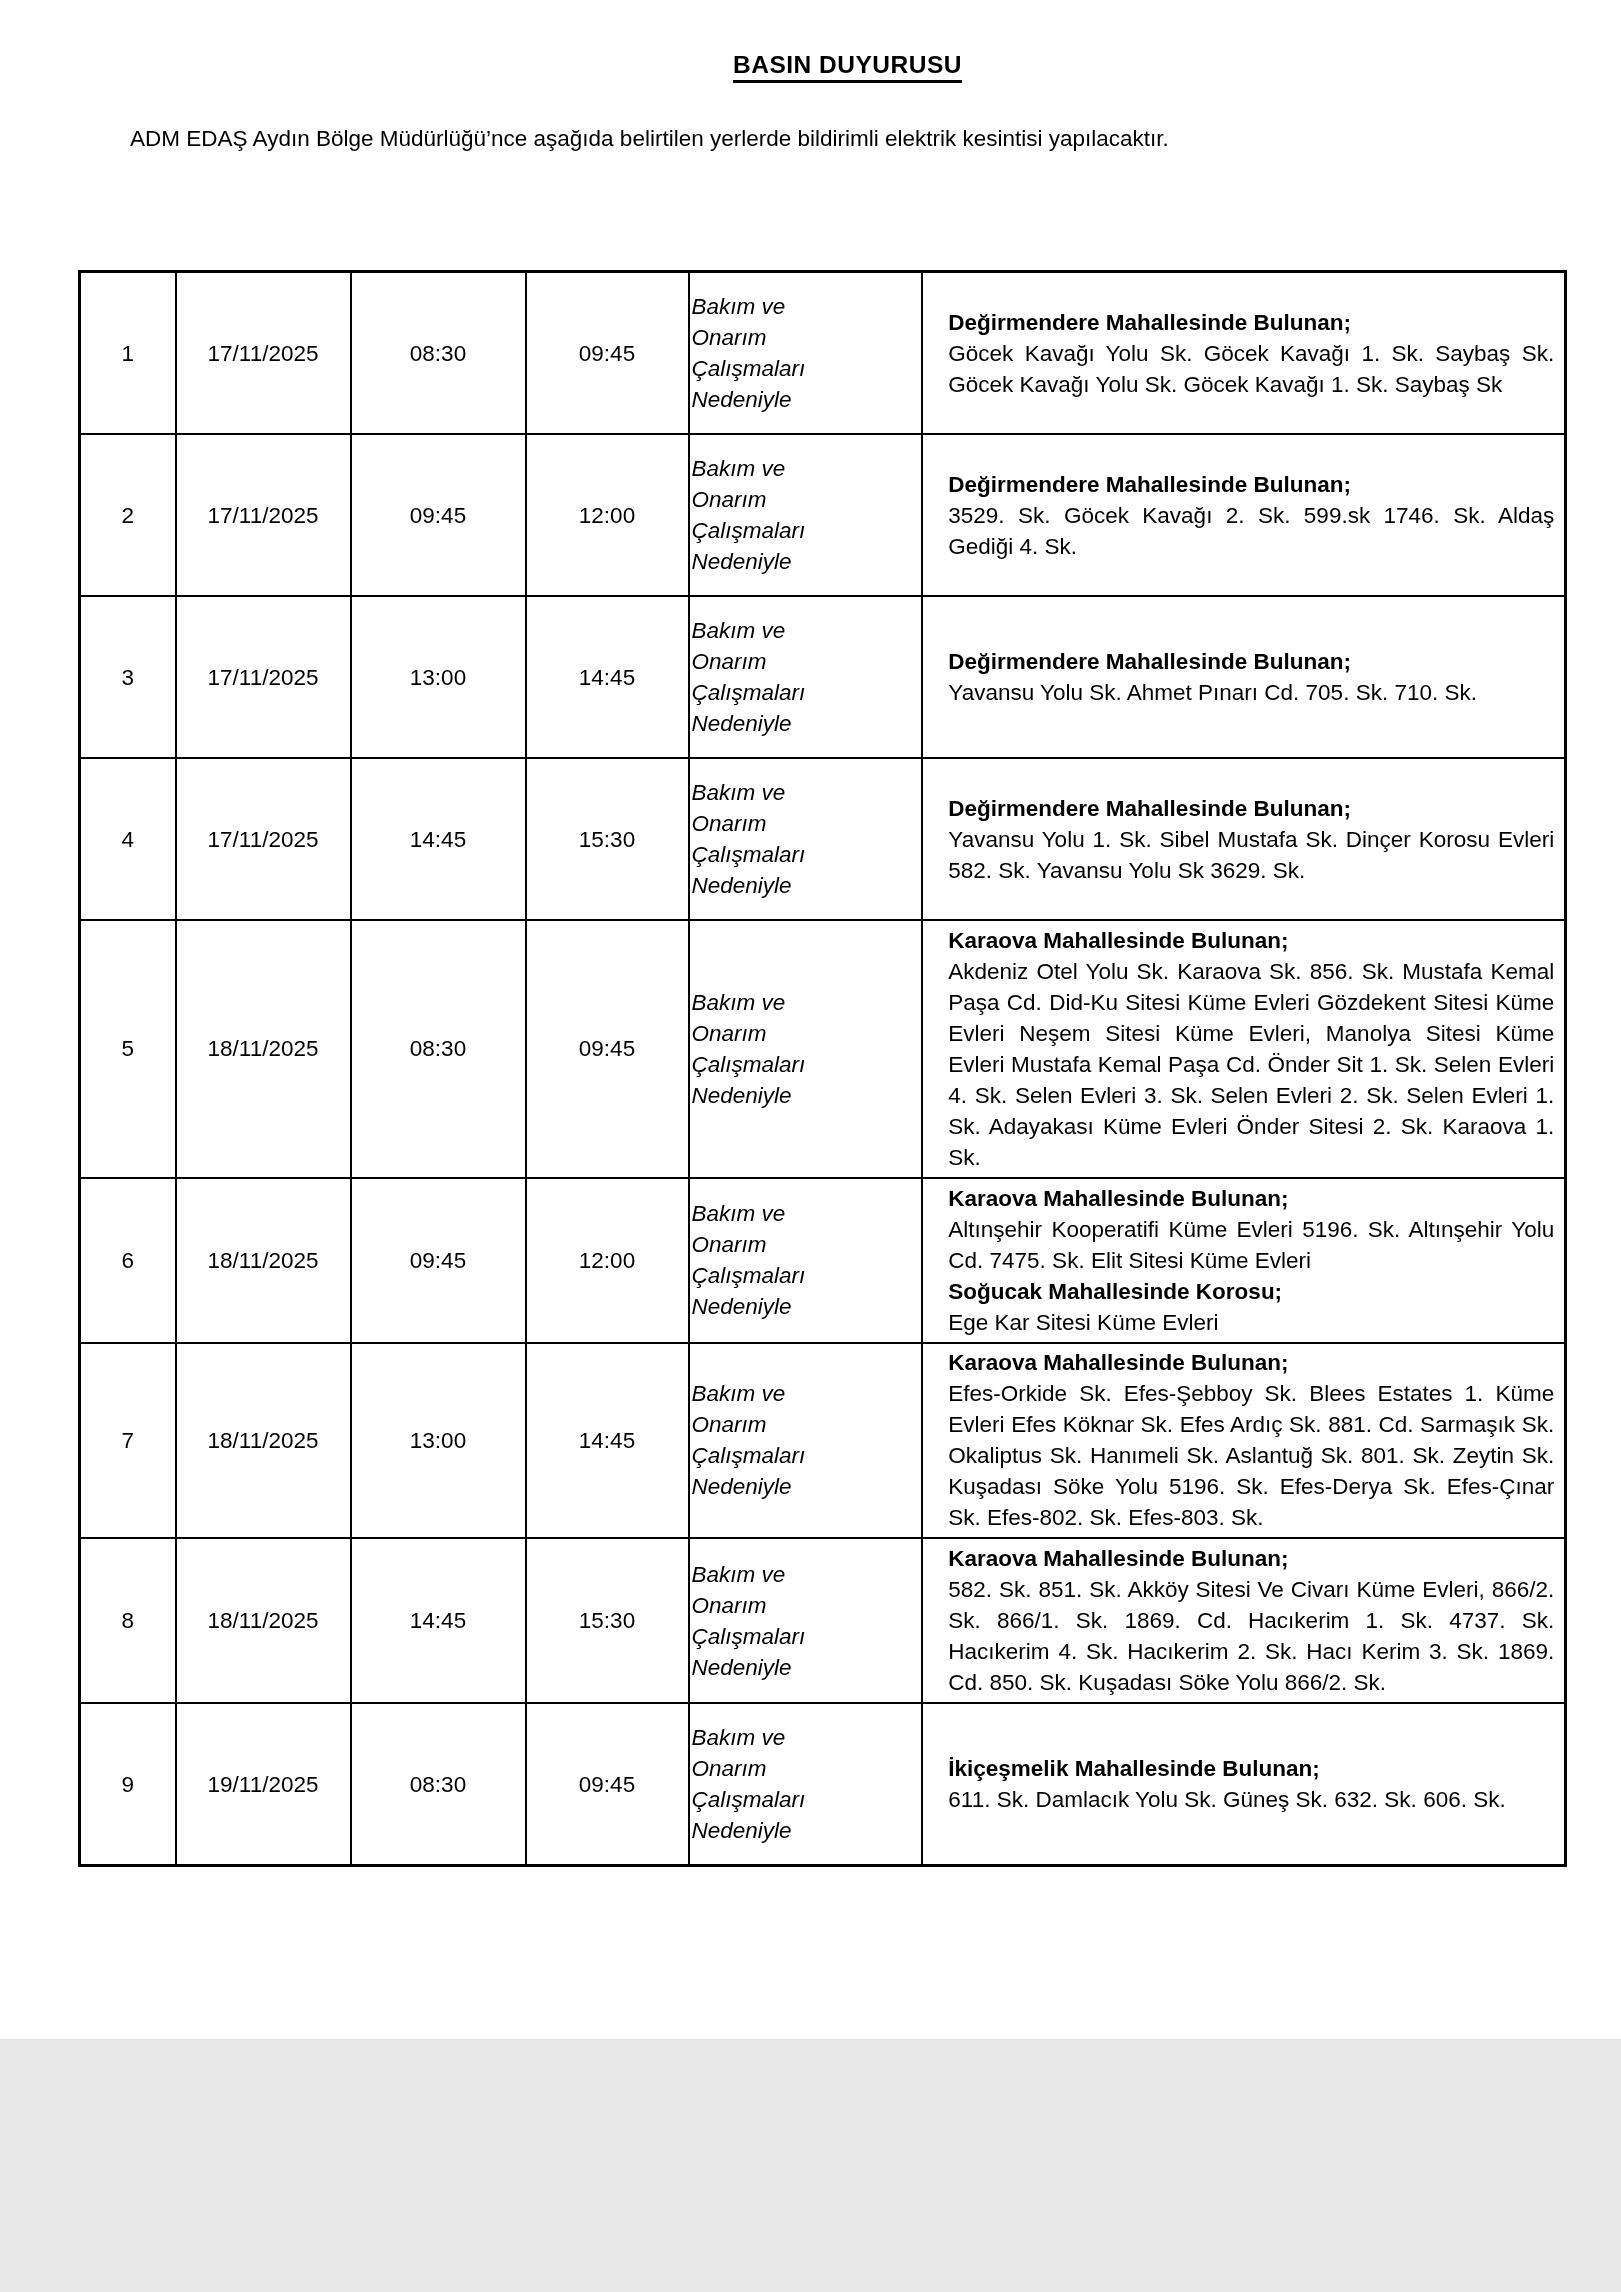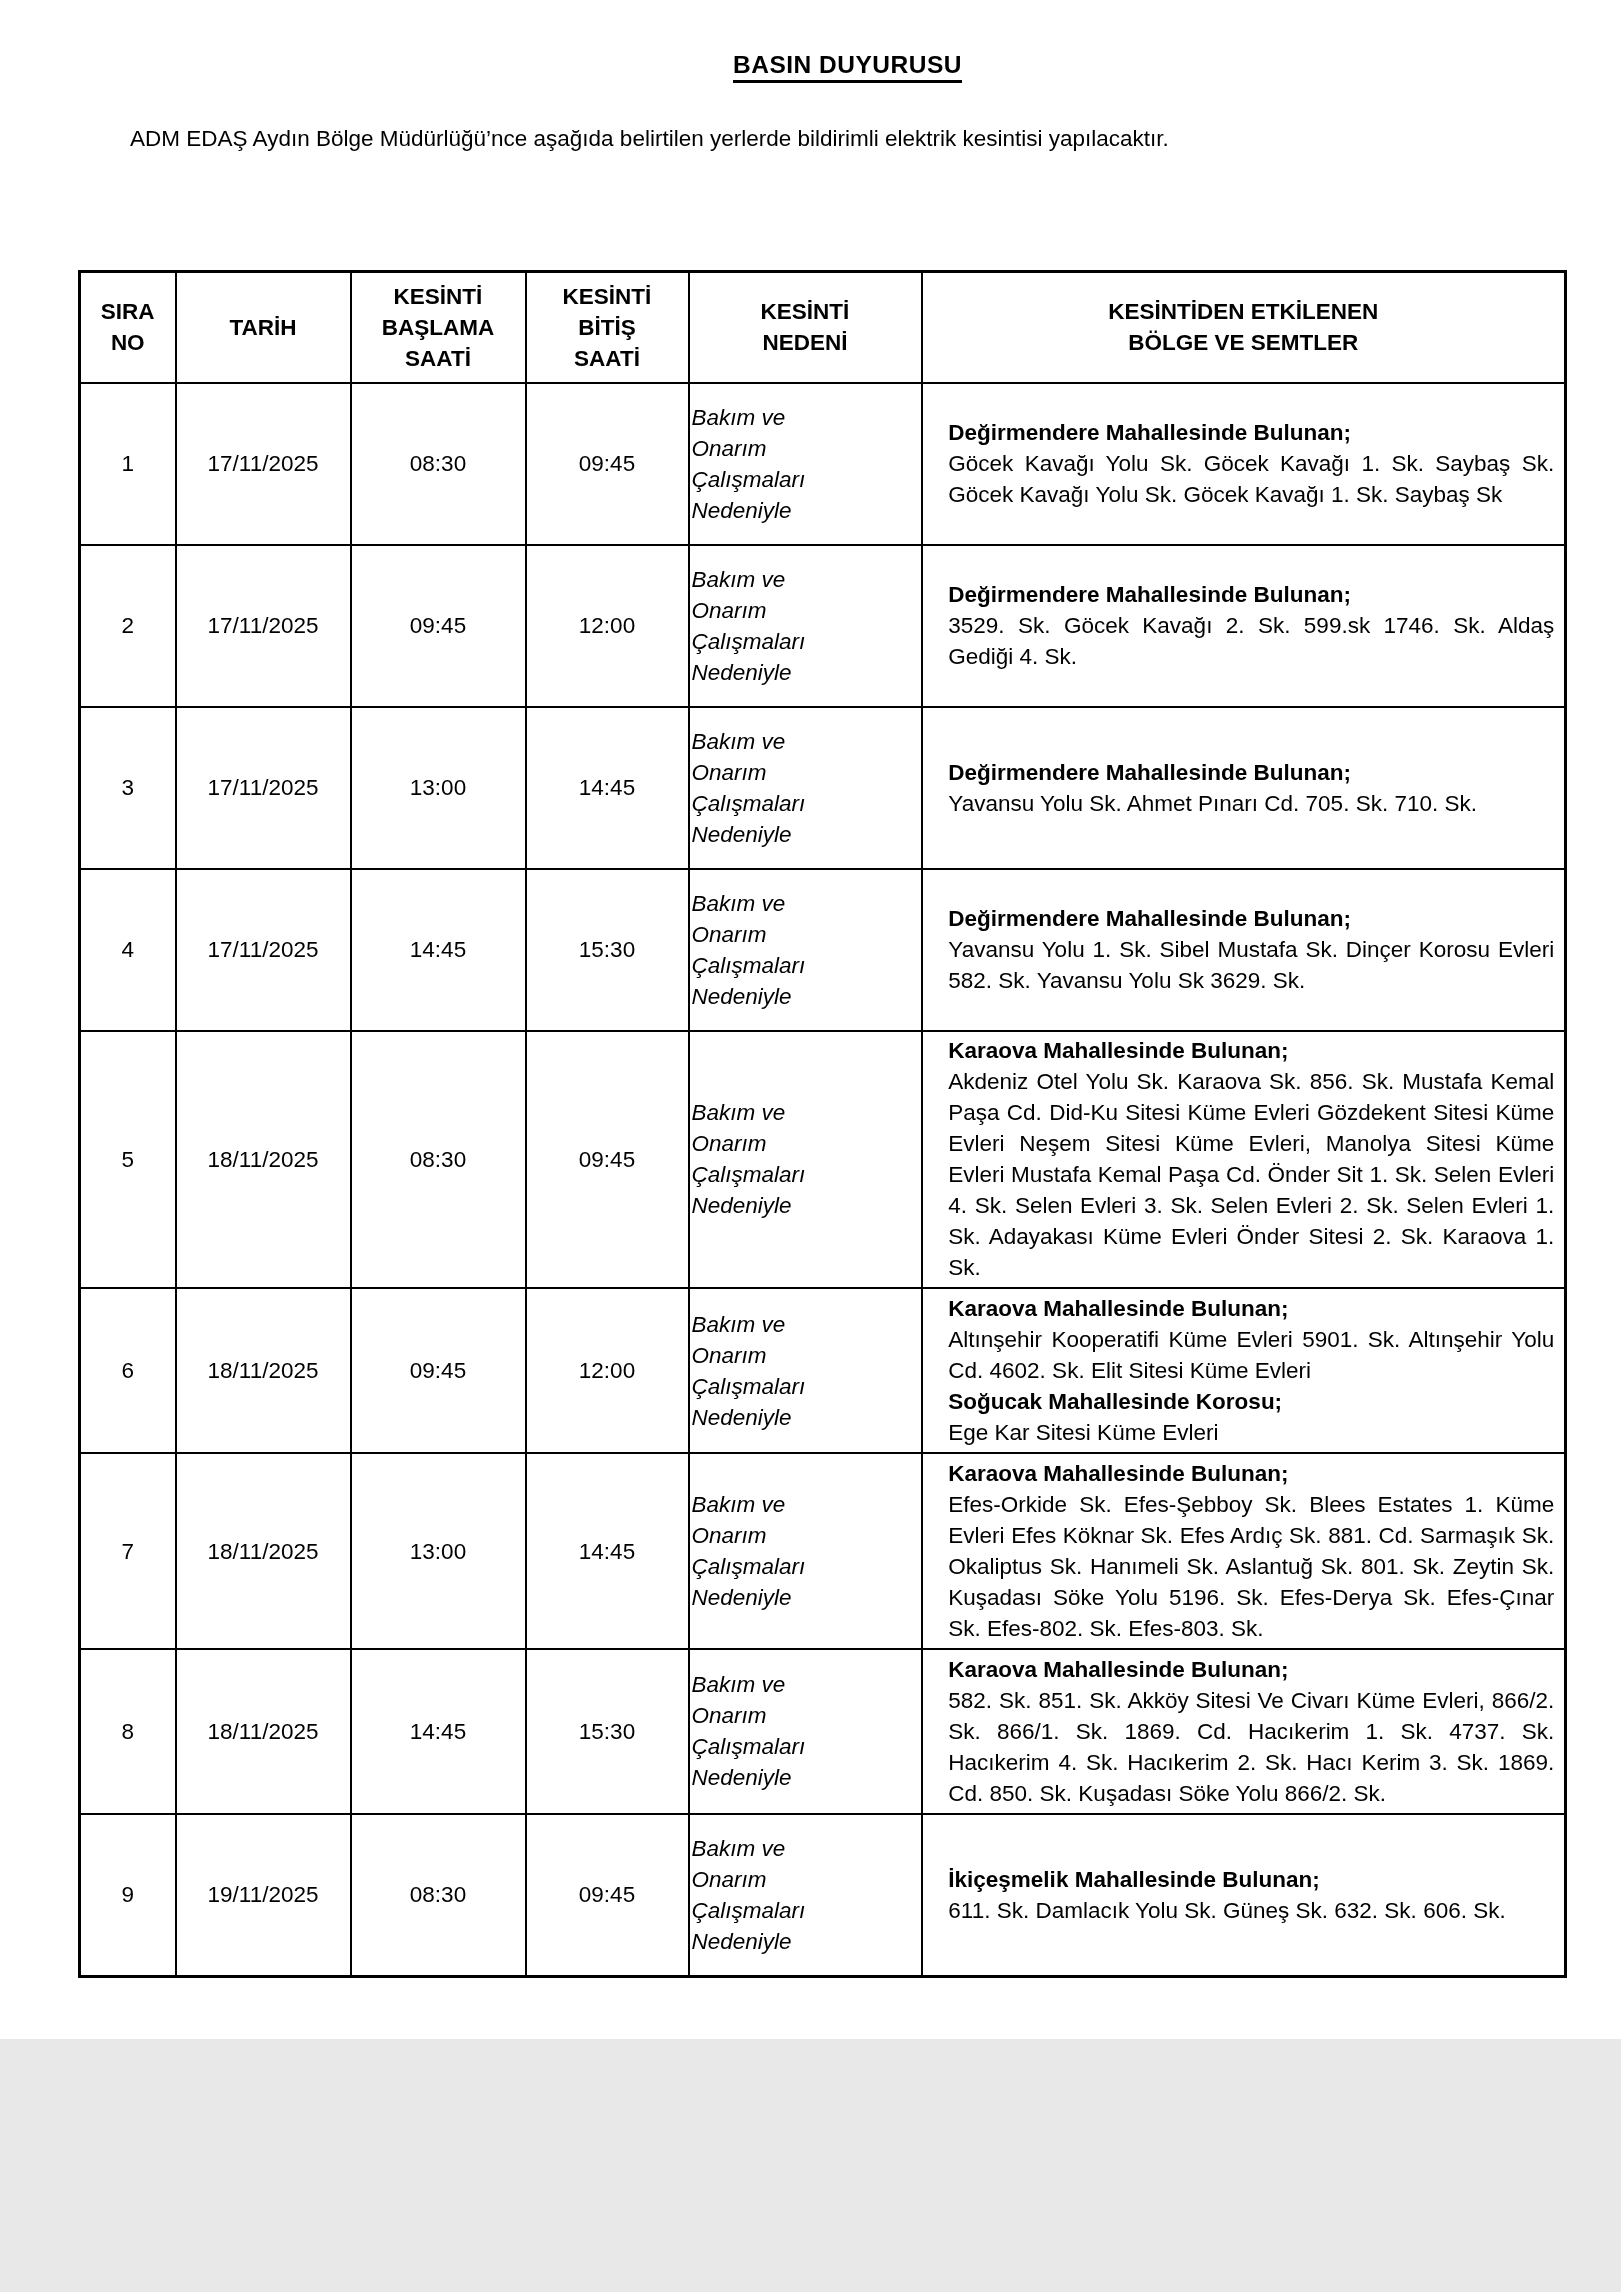--- a/index.html
+++ b/index.html
@@ -84,35 +84,20 @@
   <table class="outage">
     <colgroup>
       <col style="width:96px">
       <col style="width:175px">
       <col style="width:175px">
       <col style="width:163px">
       <col style="width:233px">
       <col style="width:644px">
     </colgroup>
     <thead>
-      <tr>
-        <th class="col-header">SIRA
-NO</th>
-        <th class="col-header">TARİH</th>
-        <th class="col-header">KESİNTİ
-BAŞLAMA
-SAATİ</th>
-        <th class="col-header">KESİNTİ
-BİTİŞ
-SAATİ</th>
-        <th class="col-header">KESİNTİ
-NEDENİ</th>
-        <th class="col-header">KESİNTİDEN ETKİLENEN
-BÖLGE VE SEMTLER</th>
-      </tr>
     </thead>
     <tbody>
         <tr>
           <td class="center">1</td>
           <td class="center">17/11/2025</td>
           <td class="center">08:30</td>
           <td class="center">09:45</td>
           <td class="reason">Bakım ve
 Onarım
 Çalışmaları
@@ -182,21 +167,21 @@
           <td class="center">6</td>
           <td class="center">18/11/2025</td>
           <td class="center">09:45</td>
           <td class="center">12:00</td>
           <td class="reason">Bakım ve
 Onarım
 Çalışmaları
 Nedeniyle</td>
           <td class="region">
             <div class="seg bold">Karaova Mahallesinde Bulunan;</div>
-            <div class="seg">Altınşehir Kooperatifi Küme Evleri 5901. Sk. Altınşehir Yolu Cd. 4602. Sk. Elit Sitesi Küme Evleri</div>
+            <div class="seg">Altınşehir Kooperatifi Küme Evleri 5196. Sk. Altınşehir Yolu Cd. 7475. Sk. Elit Sitesi Küme Evleri</div>
             <div class="seg bold">Soğucak Mahallesinde Korosu;</div>
             <div class="seg">Ege Kar Sitesi Küme Evleri</div>
           </td>
         </tr>
         <tr>
           <td class="center">7</td>
           <td class="center">18/11/2025</td>
           <td class="center">13:00</td>
           <td class="center">14:45</td>
           <td class="reason">Bakım ve

